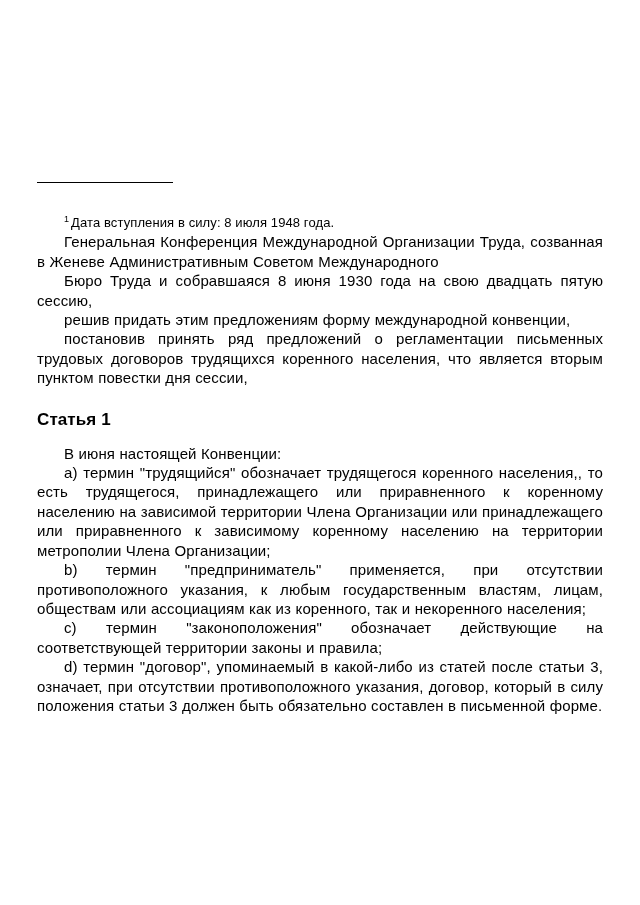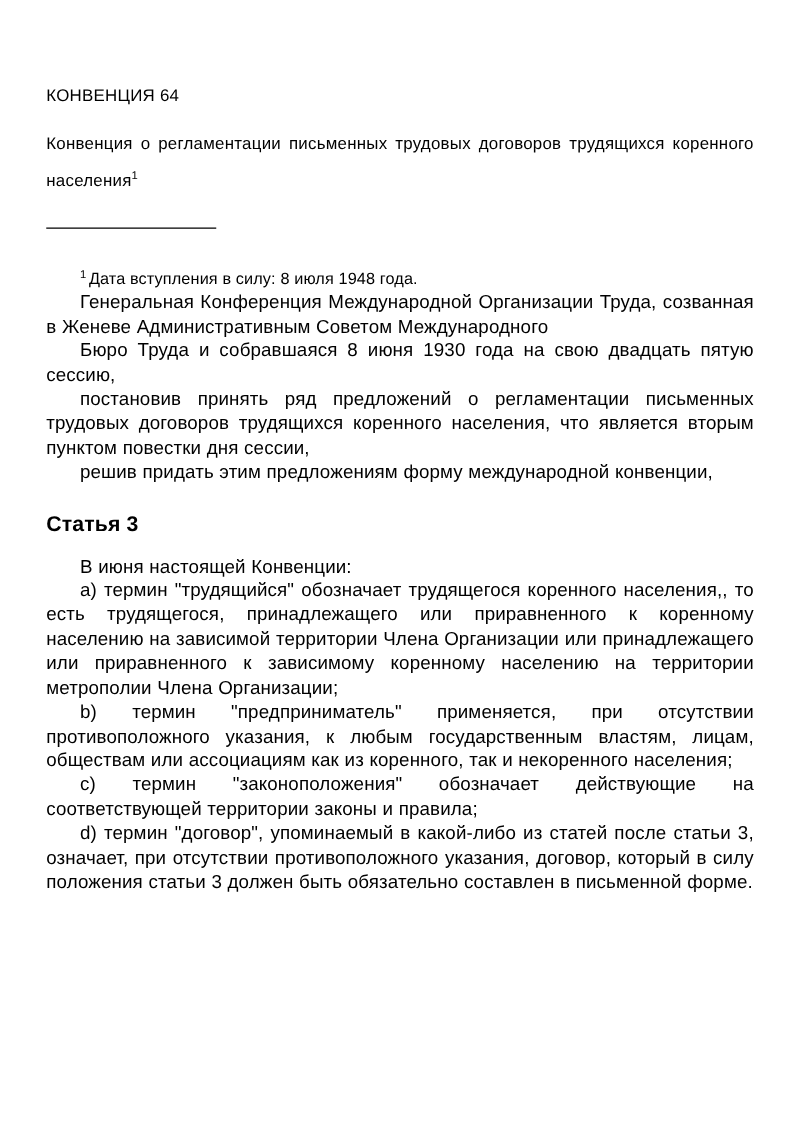--- a/index.html
+++ b/index.html
@@ -103,38 +103,34 @@
   }
   .gap-before-article-1 { height: 22px; }
   .gap-after-article-1  { height: 14px; }
   .gap-before-article-2 { height: 24px; }
 </style>
 </head>
 <body>
 
 <div class="page">
 
-  <div class="content">
-    <p class="doc-number">КОНВЕНЦИЯ 64</p>
-    <p class="doc-title"><span>Конвенция о регламентации письменных трудовых договоров трудящихся коренного населения</span><sup>1</sup></p>
-  </div>
 
   <hr class="footnote-rule">
 
   <div class="body-block">
 
     <p class="footnote-line"><sup>1</sup><span>Дата вступления в силу: 8 июля 1948 года.</span></p>
 
     <p class="para indent">Генеральная Конференция Международной Организации Труда, созванная в Женеве Административным Советом Международного</p>
     <p class="para indent">Бюро Труда и собравшаяся 8 июня 1930 года на свою двадцать пятую сессию,</p>
+    <p class="para indent">решив придать этим предложениям форму международной конвенции,</p>
     <p class="para indent">постановив принять ряд предложений о регламентации письменных трудовых договоров трудящихся коренного населения, что является вторым пунктом повестки дня сессии,</p>
-    <p class="para indent">решив придать этим предложениям форму международной конвенции,</p>
 
     <div class="gap-before-article-1"></div>
-    <h2 class="article-heading">Статья 3</h2>
+    <h2 class="article-heading">Статья 1</h2>
     <div class="gap-after-article-1"></div>
 
     <p class="para indent">В июня настоящей Конвенции:</p>
     <p class="para indent">a) термин "трудящийся" обозначает трудящегося коренного населения,, то есть трудящегося, принадлежащего или приравненного к коренному населению на зависимой территории Члена Организации или принадлежащего или приравненного к зависимому коренному населению на территории метрополии Члена Организации;</p>
     <p class="para indent">b) термин "предприниматель" применяется, при отсутствии противоположного указания, к любым государственным властям, лицам, обществам или ассоциациям как из коренного, так и некоренного населения;</p>
     <p class="para indent">c) термин "законоположения" обозначает действующие на соответствующей территории законы и правила;</p>
     <p class="para indent">d) термин "договор", упоминаемый в какой-либо из статей после статьи 3, означает, при отсутствии противоположного указания, договор, который в силу положения статьи 3 должен быть обязательно составлен в письменной форме.</p>
 
     <div class="gap-before-article-2"></div>
 

